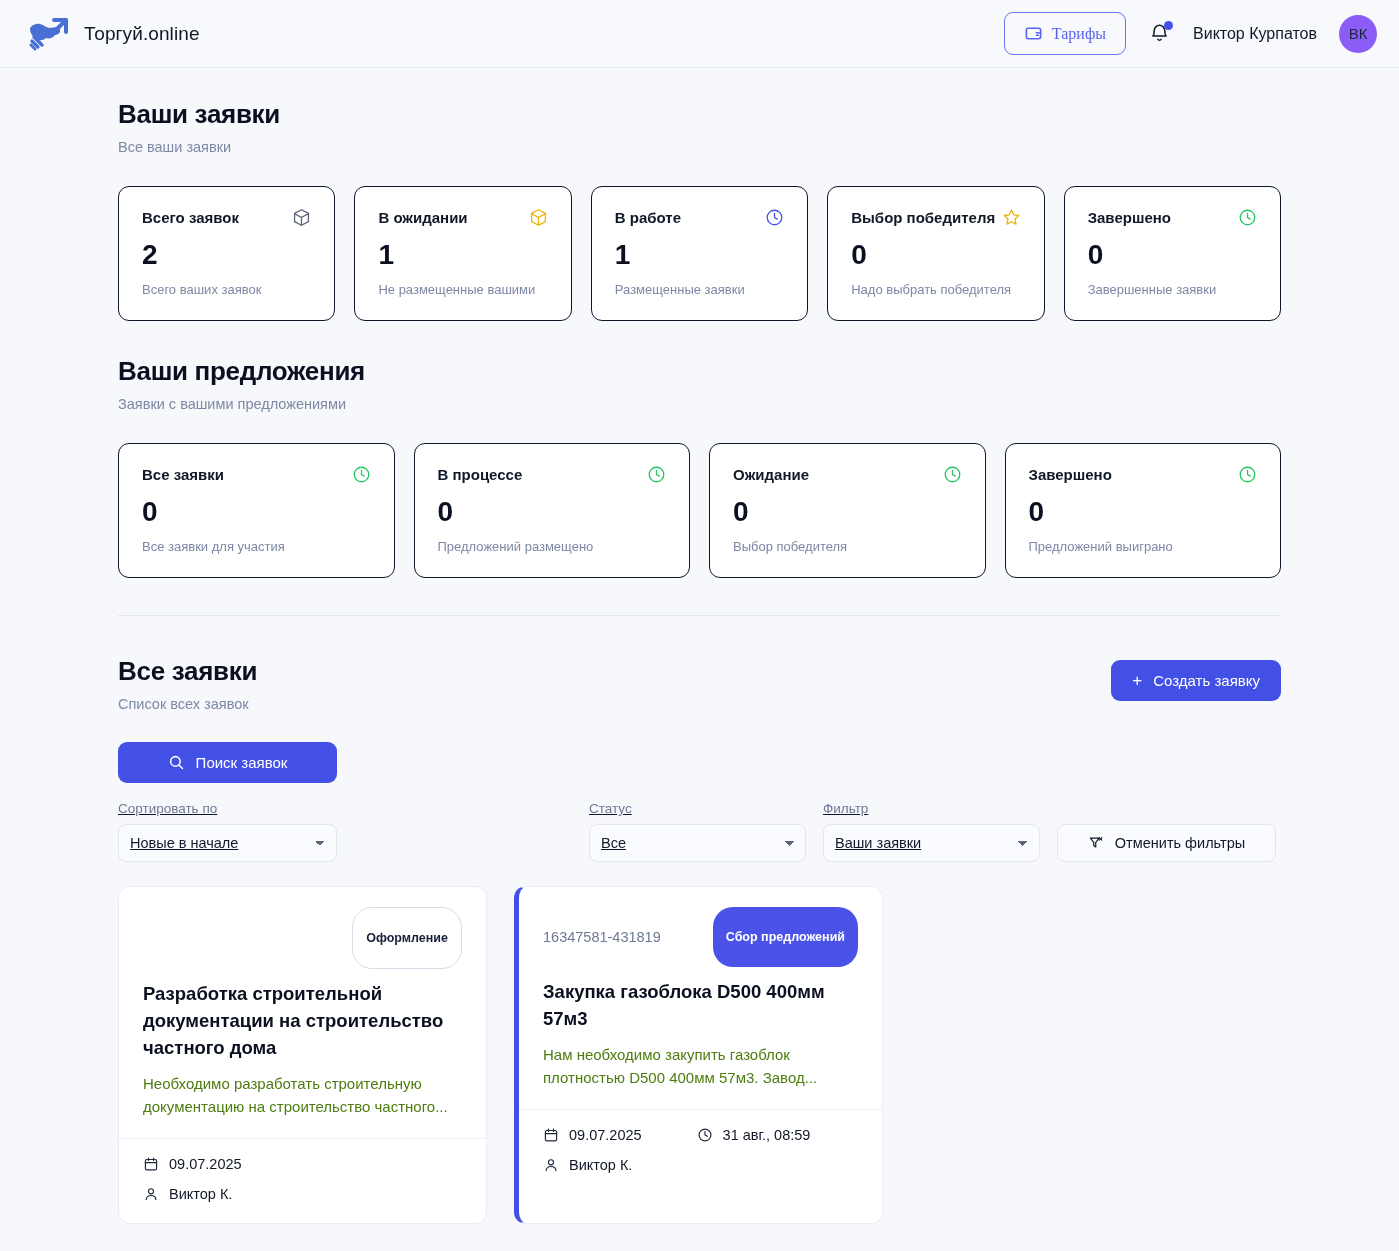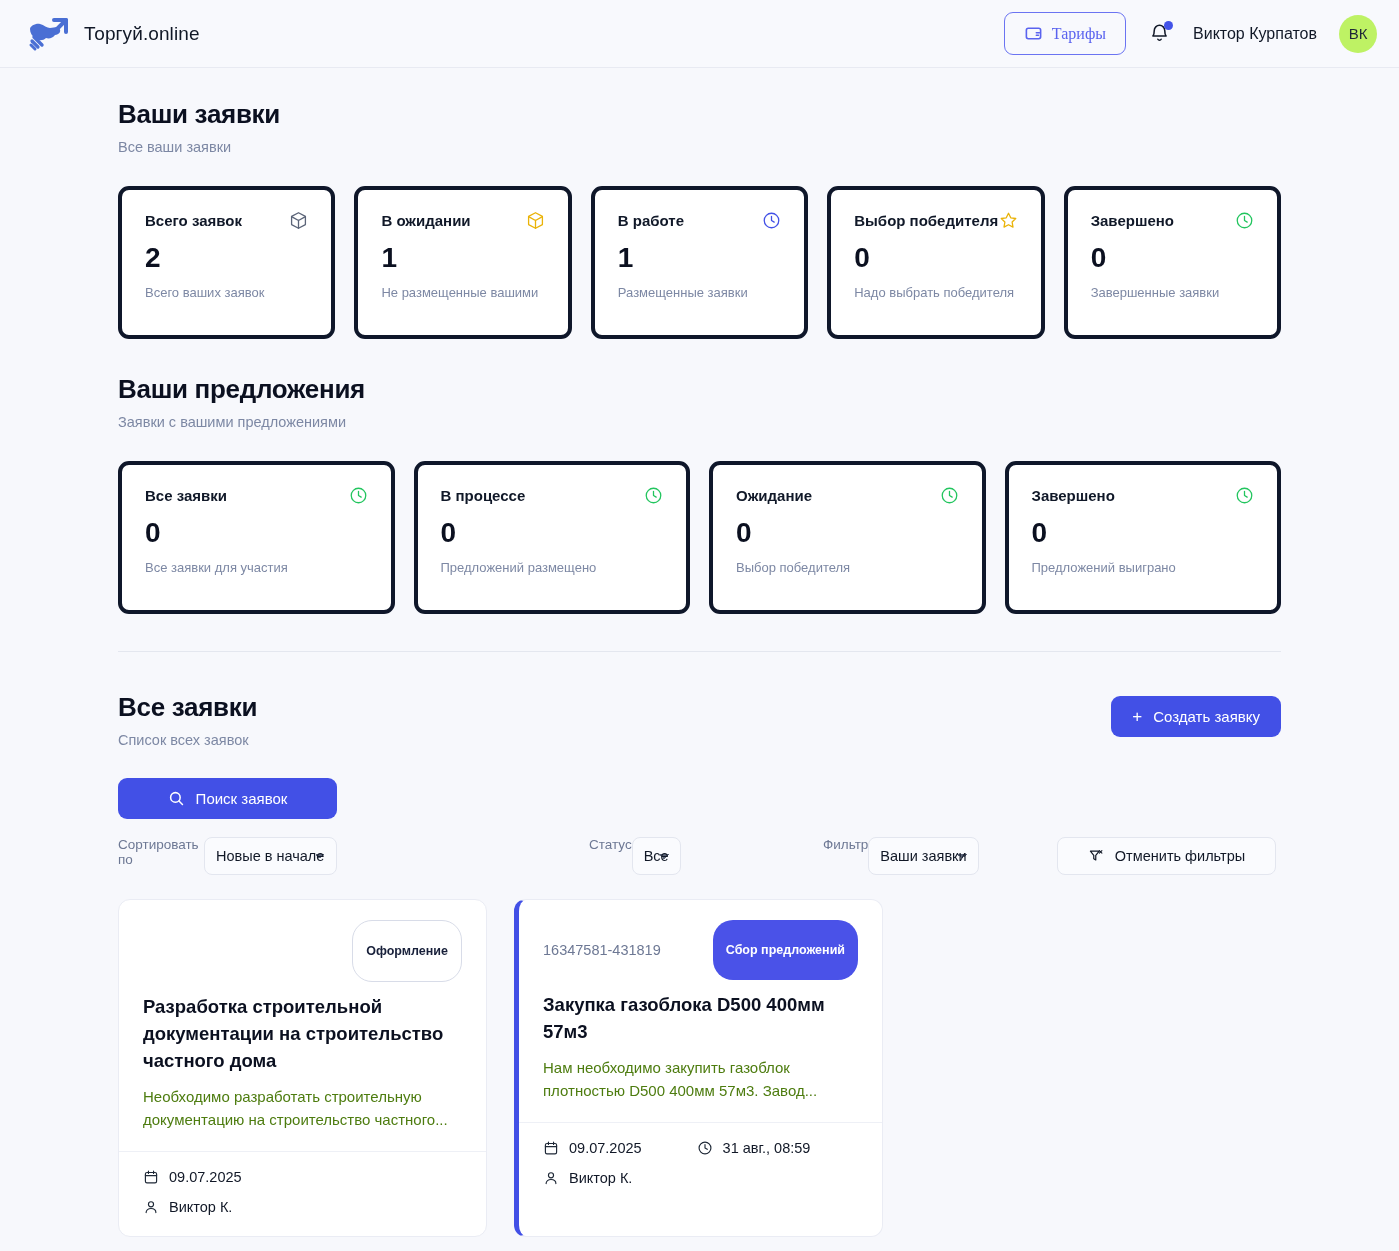--- a/index.html
+++ b/index.html
@@ -34,40 +34,40 @@
     font-size: 16px; font-family: Liberation Serif, serif; cursor: pointer;
   }
   .bell-wrap { position: relative; display: flex; align-items: center; cursor: pointer; }
   .bell-dot {
     position: absolute; top: -1px; right: -2px;
     width: 9px; height: 9px; border-radius: 50%; background: #4353e8;
   }
   .user-name { font-size: 16px; color: #111827; }
   .avatar {
     width: 38px; height: 38px; border-radius: 50%;
-    background: #bef264; color: #1f2937;
+    background: #8b5cf6; color: #1f2937;
     display: flex; align-items: center; justify-content: center;
     font-size: 15px; font-weight: 500; cursor: pointer;
   }
 
   
   .page { padding: 0 118px; }
   .section-title { font-size: 26px; font-weight: 700; letter-spacing: -.3px; color: #0b1020; }
   .section-sub { font-size: 14.5px; color: #7d88a4; margin-top: 9px; }
 
   .sec-requests { padding-top: 31px; }
   .sec-offers { padding-top: 35px; }
 
   .cards { display: flex; gap: 19px; margin-top: 31px; }
   .stat-card {
     flex: 1;
     background: #ffffff;
-    border: 4px solid #0f172a;
+    border: 1px solid #0f172a;
     border-radius: 11px;
-    padding: 21px 23px 35px;
+    padding: 21px 23px 23px;
     min-height: 126px;
   }
   .stat-top { display: flex; align-items: center; justify-content: space-between; }
   .stat-label { font-size: 15px; font-weight: 600; color: #101828; }
   .stat-value { font-size: 28px; font-weight: 700; margin-top: 14px; color: #0b1020; line-height: 1; }
   .stat-desc { font-size: 13px; color: #7d88a4; margin-top: 13px; }
 
   .divider { height: 1px; background: #e4e7ef; margin: 37px 0 0; }
 
   
@@ -91,21 +91,21 @@
   }
   .search-input::placeholder { color: #8d97ae; }
   .search-btn {
     width: 219px; height: 41px;
     background: #4250e6; border: none; border-radius: 9px;
     color: #fff; font-size: 15px; font-family: inherit; cursor: pointer;
     display: flex; align-items: center; justify-content: center; gap: 11px;
   }
 
   .filters { display: flex; margin-top: 18px; align-items: flex-end; }
-  .f-group { display: flex; flex-direction: row; }
+  .f-group { display: flex; flex-direction: column; text-decoration: underline; }
   .f-label { font-size: 13.5px; color: #6d7894; margin-bottom: 8px; }
   .f-select {
     height: 38px; border: 1px solid #e3e6ef; border-radius: 8px;
     background: #fafbfe; padding: 0 11px;
     font-size: 14.5px; font-family: inherit; color: #111827;
     appearance: none; cursor: pointer;
     background-image: linear-gradient(45deg, transparent 50%, #5b6478 50%),
                       linear-gradient(135deg, #5b6478 50%, transparent 50%);
     background-position: calc(100% - 16px) 16px, calc(100% - 11px) 16px;
     background-size: 5px 5px, 5px 5px;

